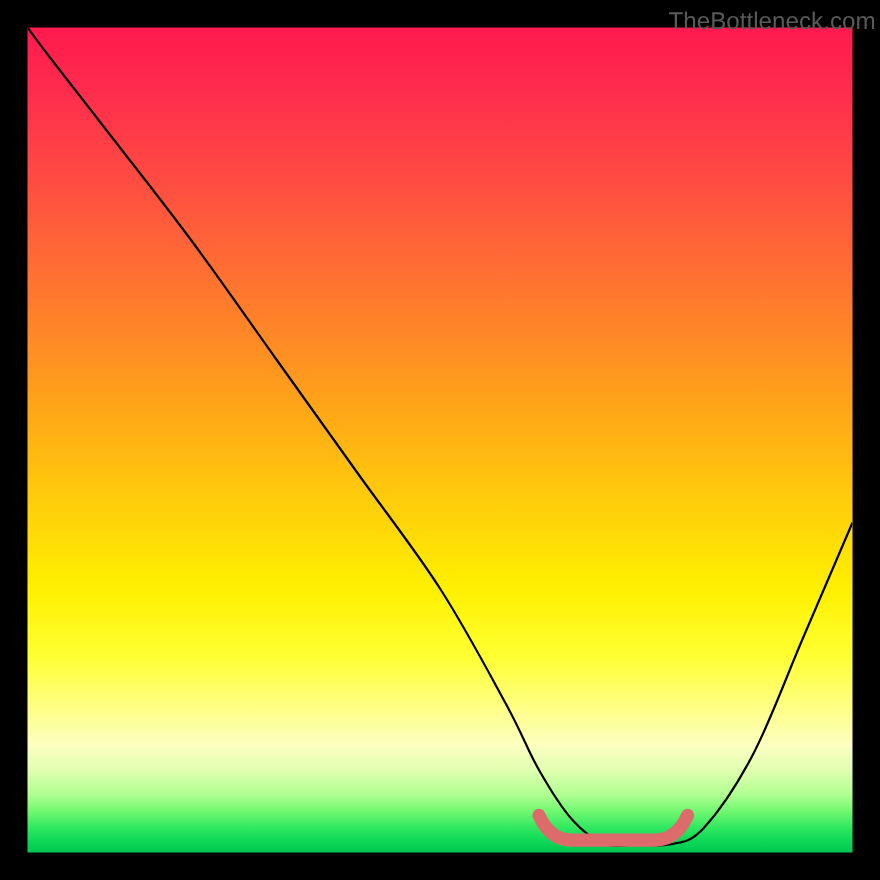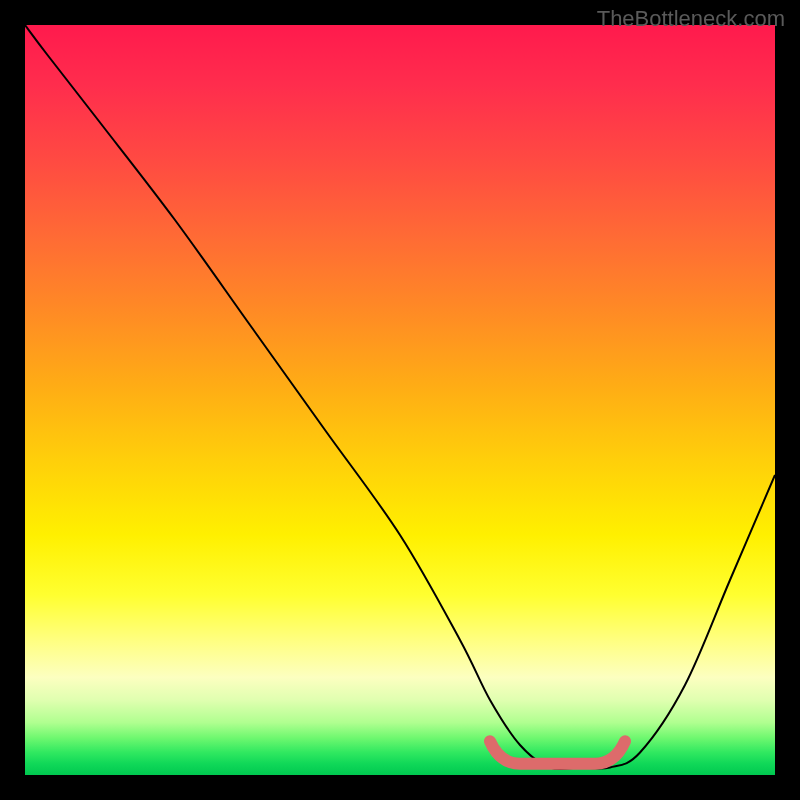--- a/index.html
+++ b/index.html
@@ -1,17 +1,17 @@
 <!DOCTYPE html>
 <html><head>
 <meta charset="utf-8">
 <style>
   * { margin: 0; padding: 0; box-sizing: border-box; }
   body { width: 800px; height: 800px; background: #000; position: relative; font-family: Arial, sans-serif; }
-  .watermark { position: absolute; top: 6px; right: 15px; color: #5a5a5a; font-size: 22px; font-weight: 500; z-index: 10; }
+  .watermark { position: absolute; top: 6px; right: 4px; color: #5a5a5a; font-size: 22px; font-weight: 500; z-index: 10; }
   .frame { position: absolute; left: 25px; top: 25px; width: 750px; height: 750px; background: #000; }
   .gradient-area { position: absolute; left: 0; top: 0; width: 750px; height: 750px;
     background: linear-gradient(to bottom,
       #ff1a4d 0%,
       #ff2d4d 8%,
       #ff4a42 18%,
       #ff6a35 28%,
       #ff8a25 38%,
       #ffac15 48%,
       #ffcf0a 58%,

